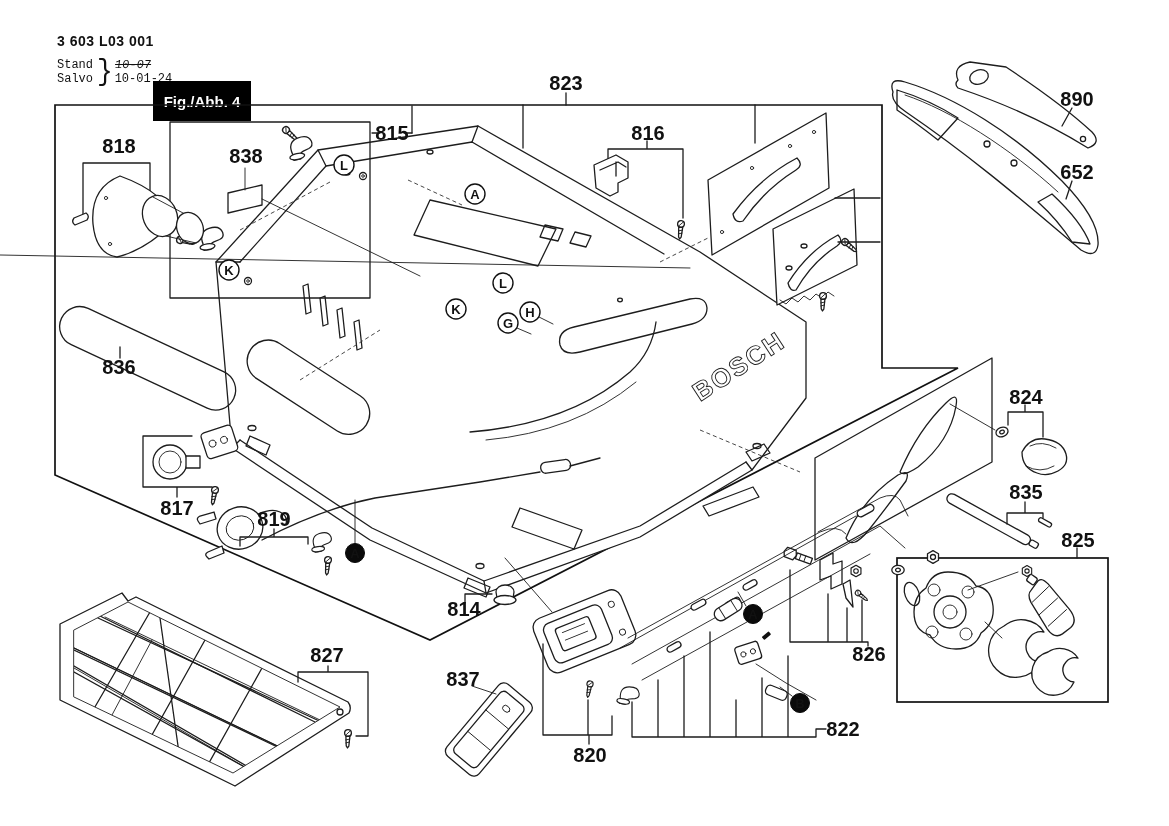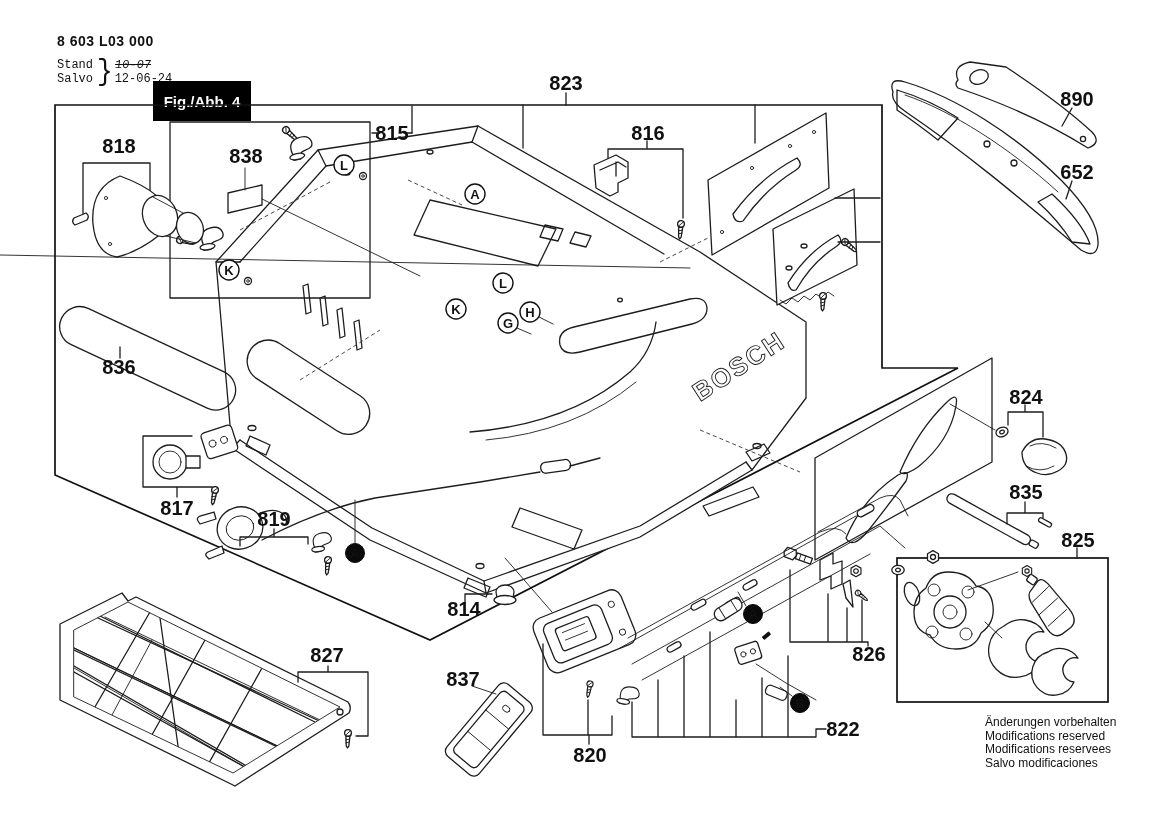--- a/index.html
+++ b/index.html
@@ -31,41 +31,35 @@
   svg .mwhite{fill:#fff;stroke:#111;stroke-width:1.4;}
   svg .mblack{fill:#0a0a0a;stroke:#0a0a0a;}
   svg .bosch{font-size:26px;font-weight:bold;letter-spacing:2px;fill:#fff;stroke:#222;stroke-width:0.9;}
 </style>
 </head>
 <body>
 
 <div class="canvas">
 
   <div class="hdr">
-    <div class="pn">8 603 L03 000</div>
+    <div class="pn">3 603 L03 001</div>
     <div class="stand-row">
       <div class="stand-col">
         <div>Stand</div>
         <div>Salvo</div>
       </div>
       <div class="brace">}</div>
       <div class="dates">
         <div class="old">10-07</div>
-        <div>12-06-24</div>
+        <div>10-01-24</div>
       </div>
     </div>
   </div>
   <div class="figbox">Fig./Abb. 4</div>
 
-  <div class="footer">
-    <div>Änderungen vorbehalten</div>
-    <div>Modifications reserved</div>
-    <div>Modifications reservees</div>
-    <div>Salvo modificaciones</div>
-  </div>
 
   <svg width="1169" height="826" viewBox="0 0 1169 826">
     <defs>
       <g id="screw">
         <circle cx="0" cy="0" r="3.4" class="wh"></circle>
         <line x1="-1.6" y1="-1.6" x2="1.6" y2="1.6" class="thin"></line>
         <path d="M3.2,-2 L13,-1.3 L15,0 L13,1.3 L3.2,2 Z" class="wh"></path>
         <line x1="6" y1="-2" x2="7" y2="2" class="thin"></line>
         <line x1="9" y1="-1.8" x2="10" y2="1.8" class="thin"></line>
       </g>

